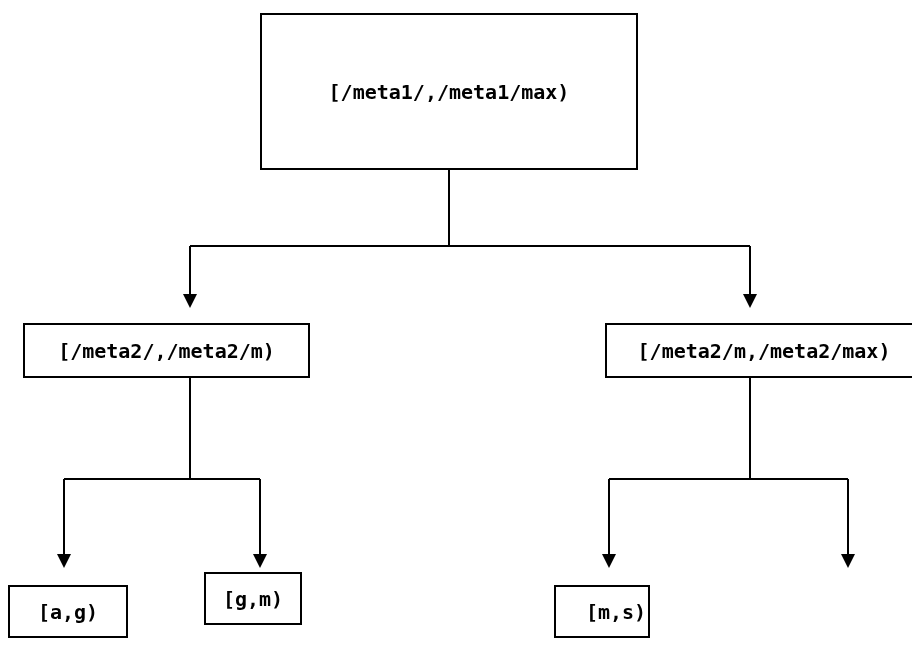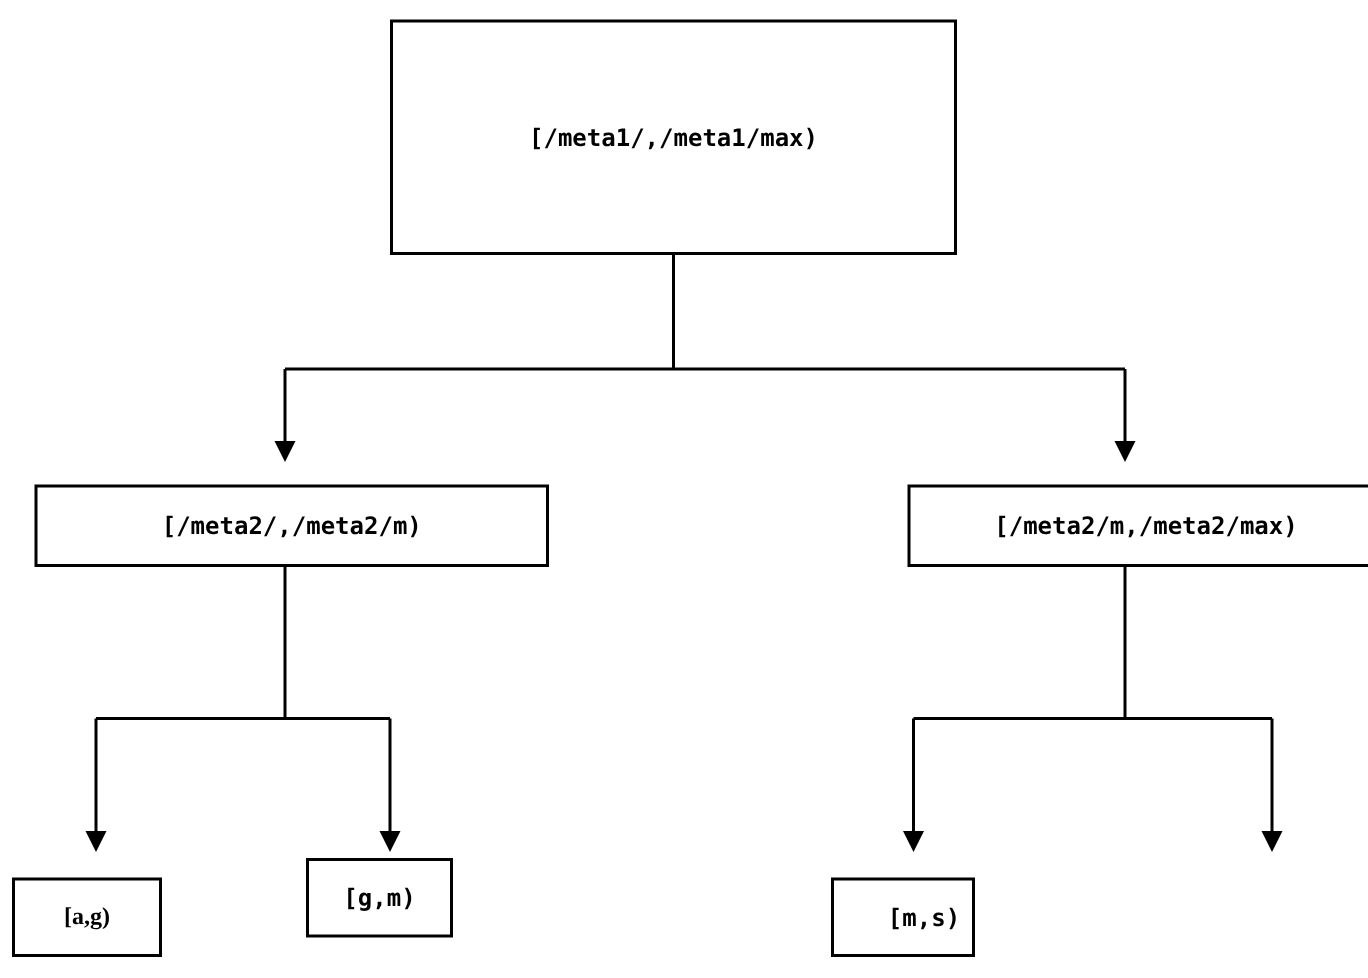--- a/index.html
+++ b/index.html
@@ -24,28 +24,28 @@
   .node {
     position: absolute;
     box-sizing: border-box;
     border: 2px solid #000000;
     background: #ffffff;
     display: flex;
     align-items: center;
     justify-content: center;
     font-family: "DejaVu Sans Mono", "Liberation Mono", monospace;
     font-weight: bold;
-    font-size: 16px;
+    font-size: 20px;
     color: #000000;
     white-space: nowrap;
   }
   .node-root        { left: 260px; top: 13px;  width: 378px; height: 157px; }
-  .node-child-left  { left: 23px;  top: 323px; width: 343px; height: 55px;  }
+  .node-child-left  { left: 23px;  top: 323px; width: 287px; height: 55px;  }
   .node-child-right { left: 605px; top: 323px; width: 318px; height: 55px;  }
-  .node-leaf-ag     { left: 8px;   top: 585px; width: 100px; height: 53px; font-family: Liberation Serif, serif;  }
+  .node-leaf-ag     { left: 8px;   top: 585px; width: 120px; height: 53px;  }
   .node-leaf-gm     { left: 204px; top: 572px; width: 98px;  height: 53px;  }
   .node-leaf-ms     { left: 554px; top: 585px; width: 96px;  height: 53px; padding-left: 28px;  }
   .node-leaf-smax   { left: 778px; top: 585px; width: 122px; height: 53px;  }
 </style>
 </head>
 <body>
 
 <div class="canvas">
 
   <svg class="edges-layer" width="912" height="652" viewBox="0 0 912 652" xmlns="http://www.w3.org/2000/svg">

